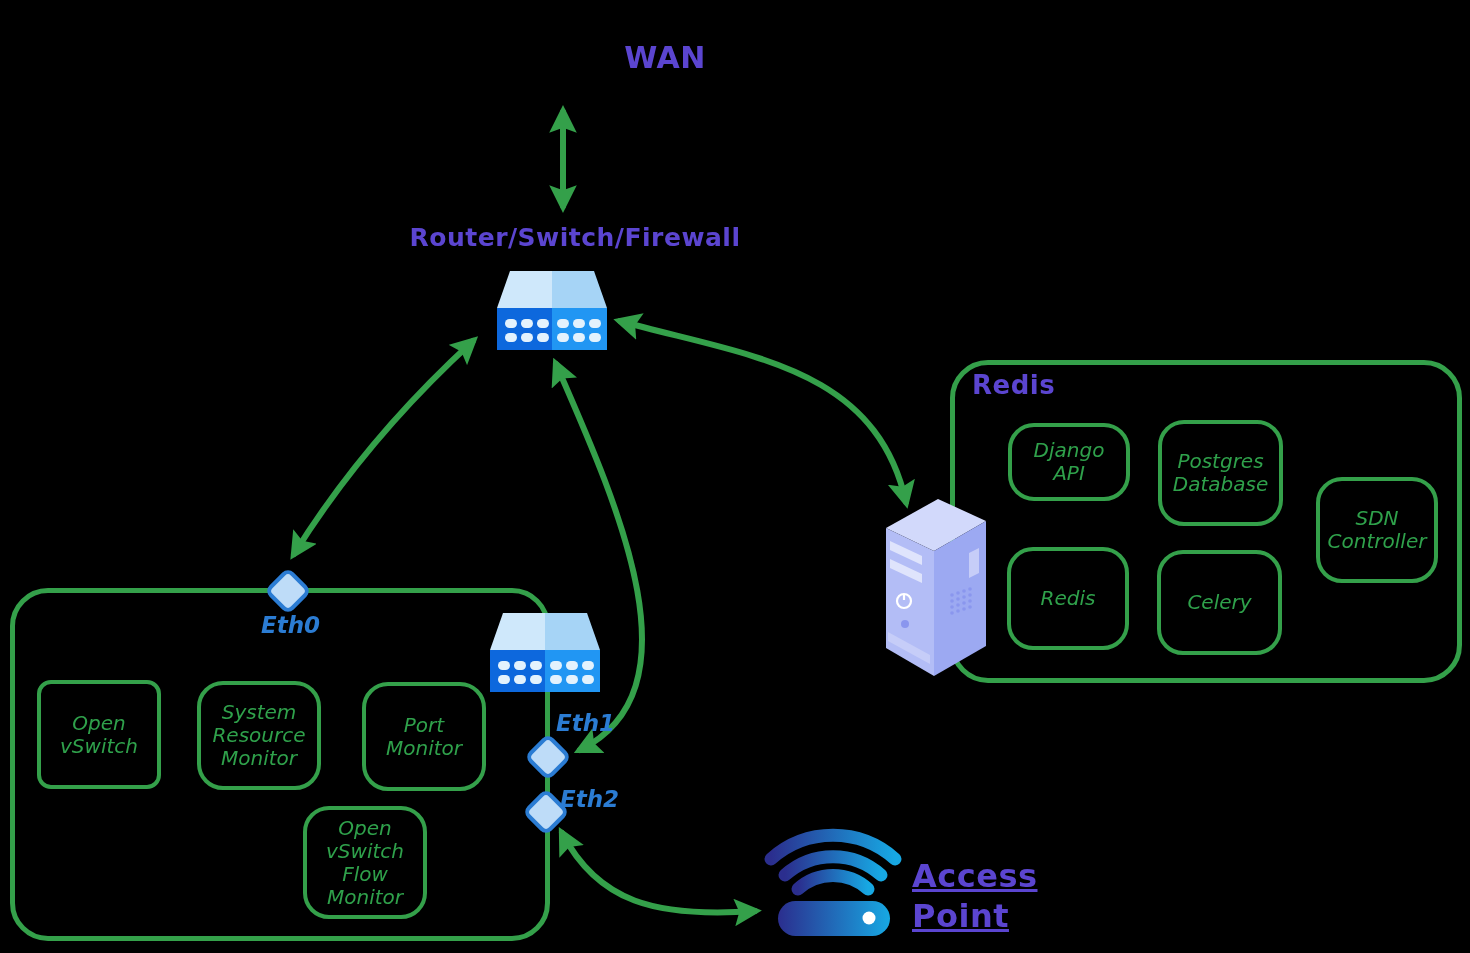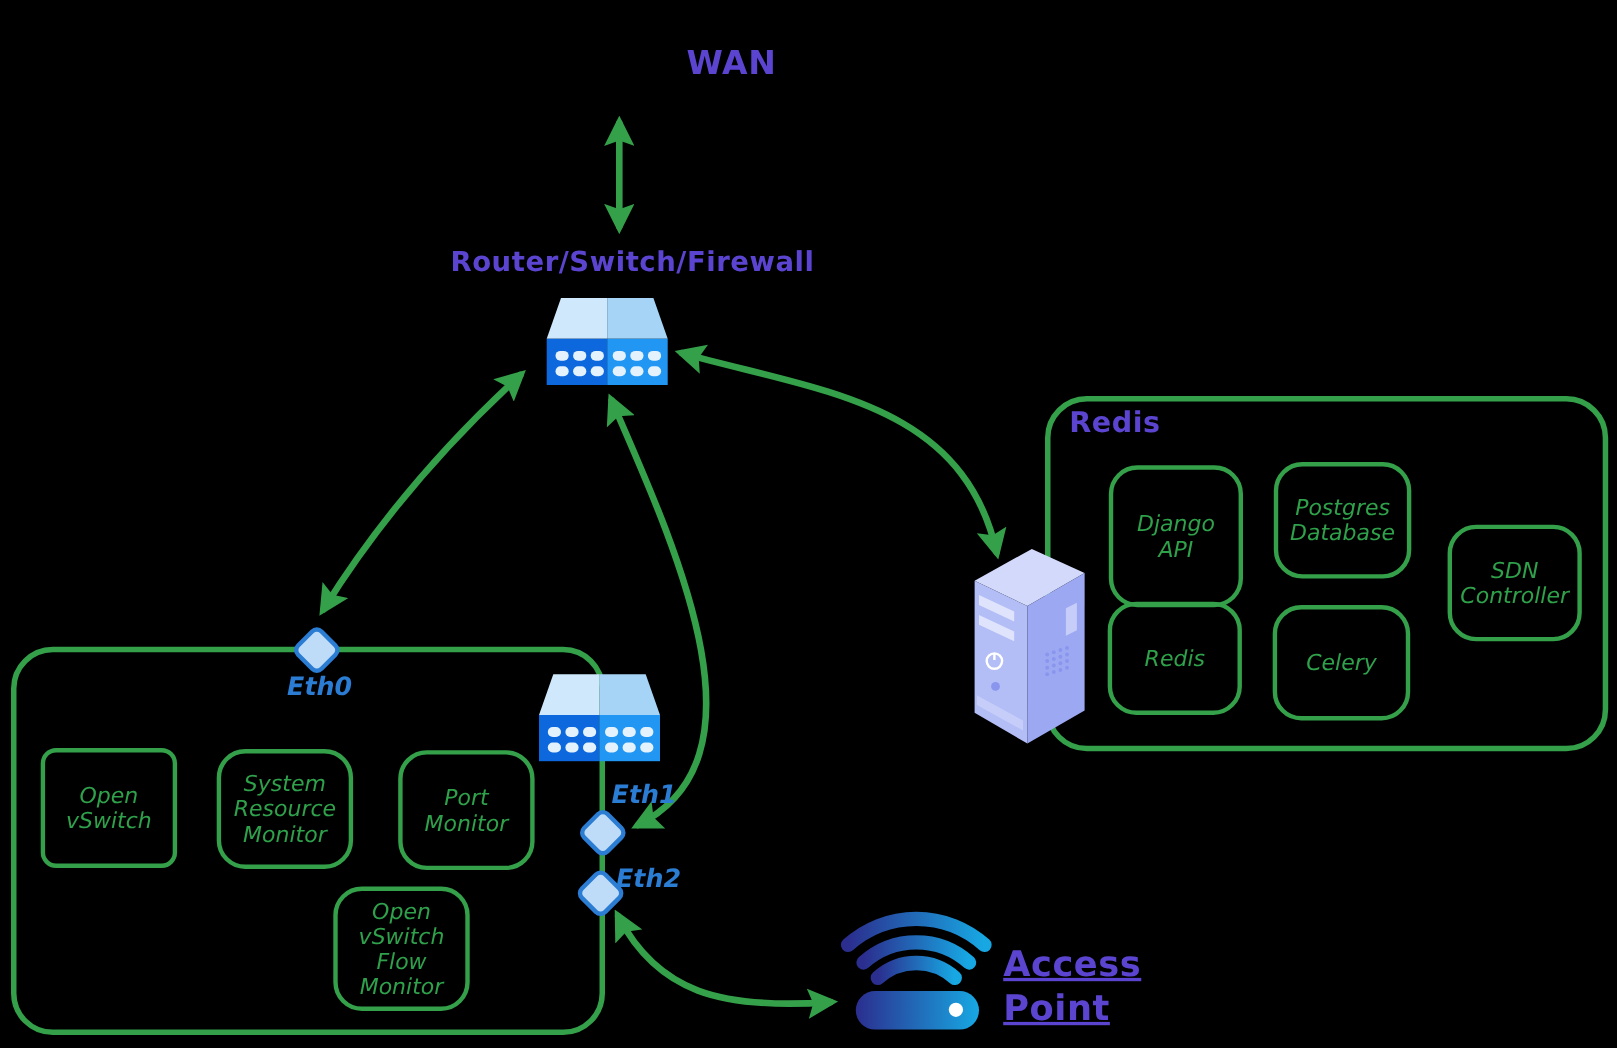--- a/index.html
+++ b/index.html
@@ -131,19 +131,19 @@
 
   <div class="eth-label" style="left:261px;top:612px;">Eth0</div>
   <div class="eth-label" style="left:556px;top:710px;">Eth1</div>
   <div class="eth-label" style="left:560px;top:786px;">Eth2</div>
 
   <div class="node" style="left:37px;top:680px;width:124px;height:109px;border-radius:14px;">Open vSwitch</div>
   <div class="node" style="left:197px;top:681px;width:124px;height:109px;">System Resource Monitor</div>
   <div class="node" style="left:362px;top:682px;width:124px;height:109px;">Port Monitor</div>
   <div class="node" style="left:303px;top:806px;width:124px;height:113px;">Open vSwitch Flow Monitor</div>
 
-  <div class="node" style="left:1008px;top:423px;width:122px;height:129px;">Django API</div>
+  <div class="node" style="left:1008px;top:423px;width:122px;height:78px;">Django API</div>
   <div class="node" style="left:1316px;top:477px;width:122px;height:106px;">SDN Controller</div>
   <div class="node" style="left:1158px;top:420px;width:125px;height:106px;">Postgres Database</div>
   <div class="node" style="left:1007px;top:547px;width:122px;height:103px;">Redis</div>
   <div class="node" style="left:1157px;top:550px;width:125px;height:105px;">Celery</div>
 
 </div>
 
 </body></html>

